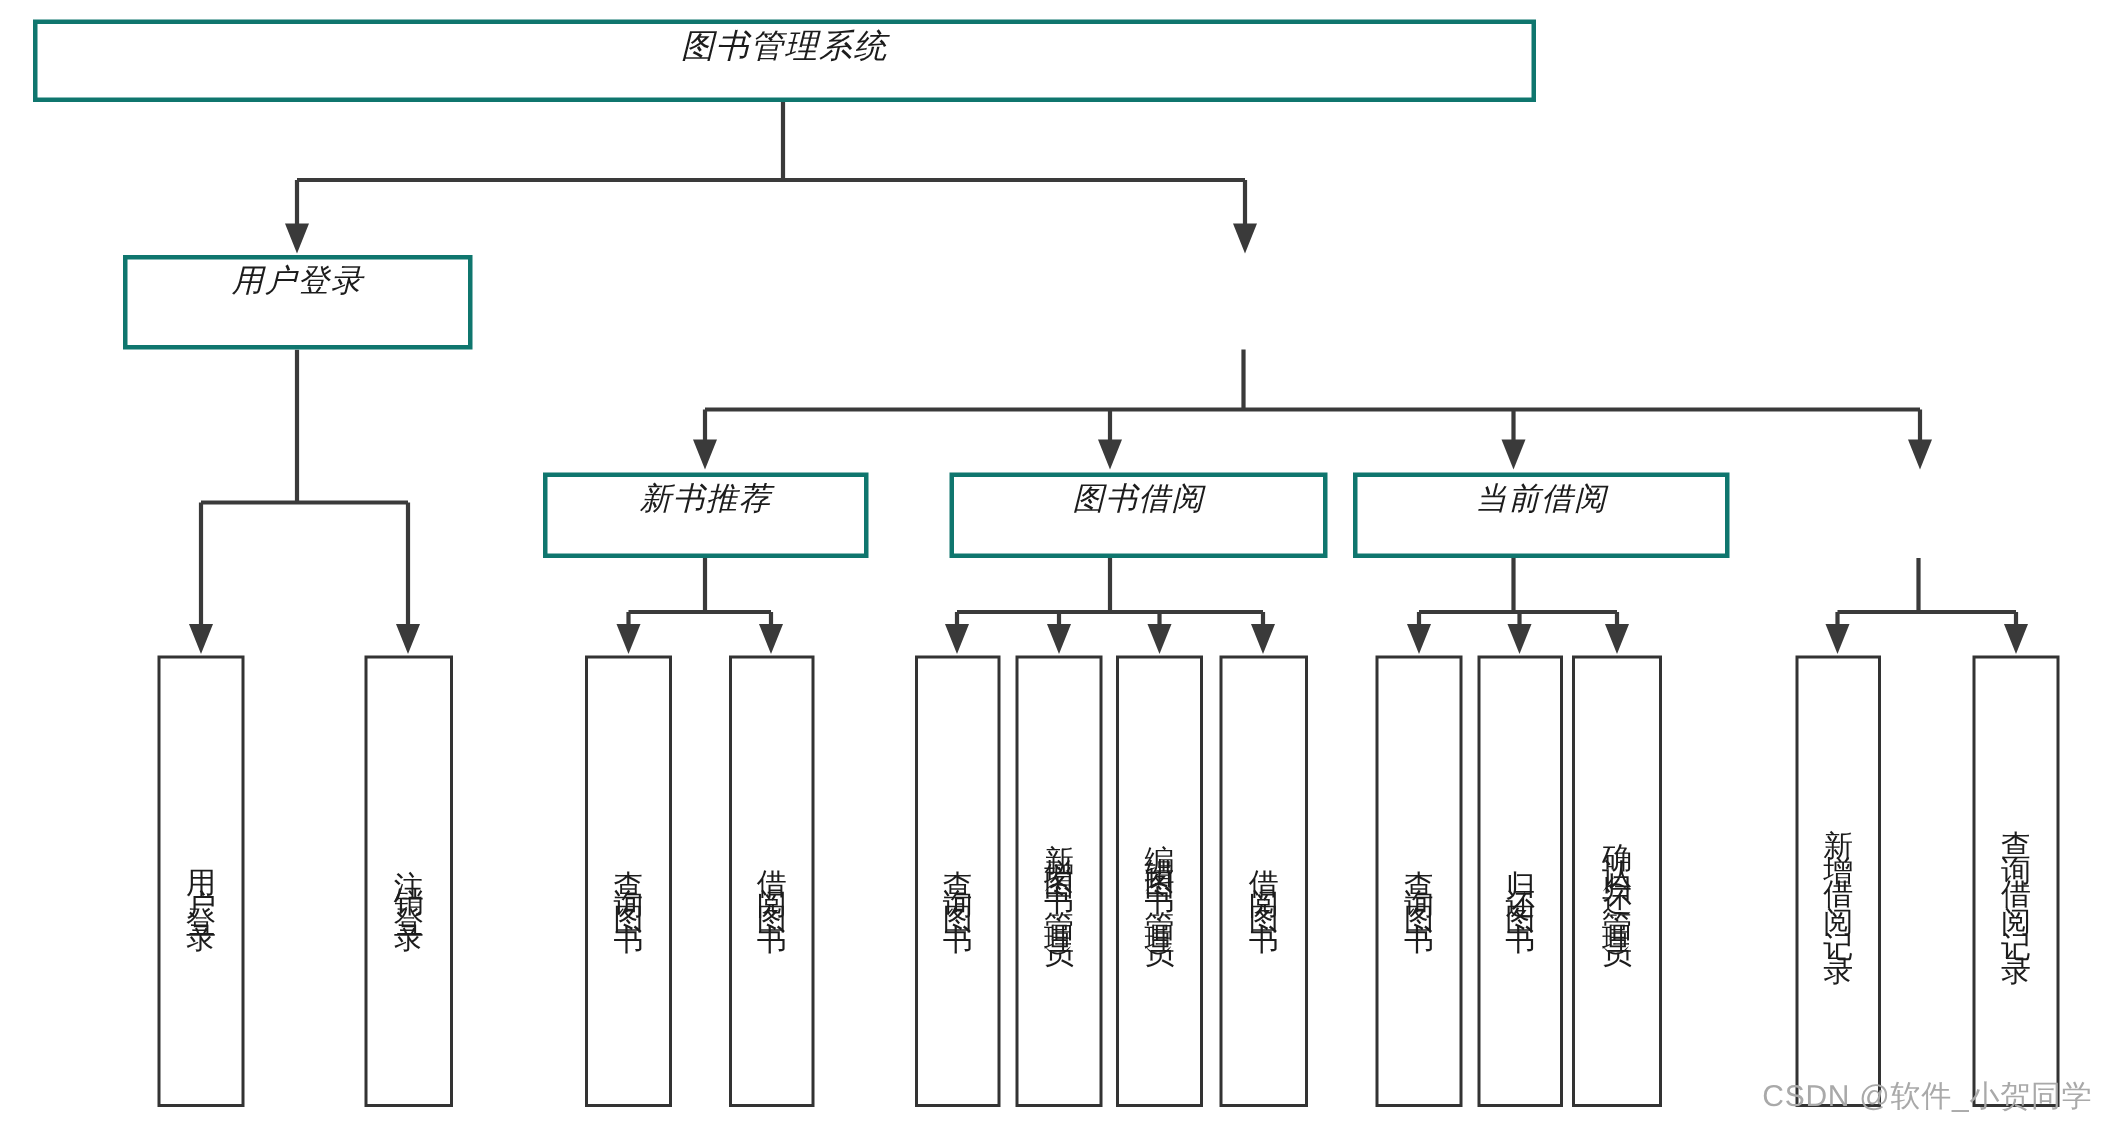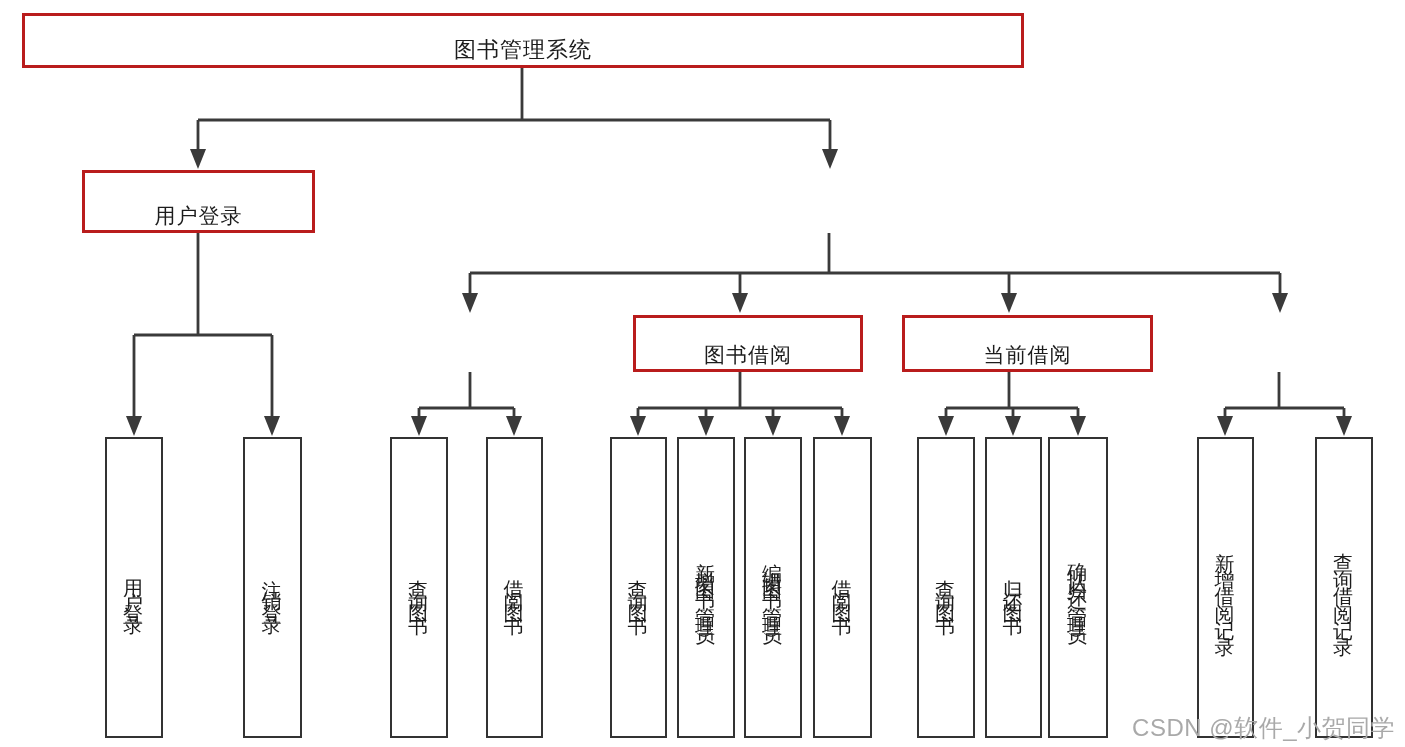--- a/index.html
+++ b/index.html
@@ -3,36 +3,36 @@
 <meta charset="utf-8">
 <style>
   html,body{margin:0;padding:0;background:#ffffff;}
   .canvas{
     position:relative;width:1405px;height:747px;background:#ffffff;
     font-family:"Liberation Sans",sans-serif;overflow:hidden;
   }
   svg.connectors{position:absolute;left:0;top:0;width:1405px;height:747px;}
   .hnode{
     position:absolute;box-sizing:border-box;background:#ffffff;
-    border:3px solid #b91c1c;display:flex;align-items:flex-end;justify-content:center;
-    font-size:21px;color:#1c1c1c;letter-spacing:1px;
+    border:3px solid #0f766e;display:flex;align-items:flex-start;justify-content:center;
+    font-size:21px;color:#1c1c1c;letter-spacing:1px;font-style:italic;
   }
   .root-node{font-size:22px;}
   .vnode{
     position:absolute;top:437px;height:301px;box-sizing:border-box;background:#ffffff;
     border:2.5px solid #333333;display:flex;align-items:center;justify-content:center;
     writing-mode:vertical-rl;text-orientation:mixed;
     font-size:20px;color:#1c1c1c;
   }
   .sp4{letter-spacing:12px;}
   .sp6{letter-spacing:17px;}
   .sp9{letter-spacing:9px;}
   .watermark{
     position:absolute;right:10px;bottom:3px;z-index:5;
-    font-size:24px;color:#a9a9a9;letter-spacing:0.5px;white-space:nowrap;
+    font-size:20px;color:#a9a9a9;letter-spacing:0.5px;white-space:nowrap;
   }
 </style>
 </head>
 <body>
 
 <div class="canvas">
 
   <svg class="connectors" viewBox="0 0 1405 747">
     <path d="M522 68 V120 M198 120 H830 M198 120 V152 M830 120 V152
          M198 233 V335 M134 335 H272 M134 335 V420 M272 335 V420
@@ -65,21 +65,24 @@
   </svg>
 
   <div class="hnode root-node" style="left:22px;top:13px;width:1002px;height:55px">
     <span>图书管理系统</span>
   </div>
 
   <div class="hnode" style="left:82px;top:170px;width:233px;height:63px">
     <span>用户登录</span>
   </div>
 
-  <div class="hnode" style="left:633px;top:315px;width:230px;height:57px">
+  <div class="hnode" style="left:362px;top:315px;width:217px;height:57px">
+    <span>新书推荐</span>
+  </div>
+  <div class="hnode" style="left:633px;top:315px;width:252px;height:57px">
     <span>图书借阅</span>
   </div>
   <div class="hnode" style="left:902px;top:315px;width:251px;height:57px">
     <span>当前借阅</span>
   </div>
 
   <div class="vnode sp4" style="left:105px;width:58px">
     <span>用户登录</span>
   </div>
   <div class="vnode sp4" style="left:243px;width:59px">

